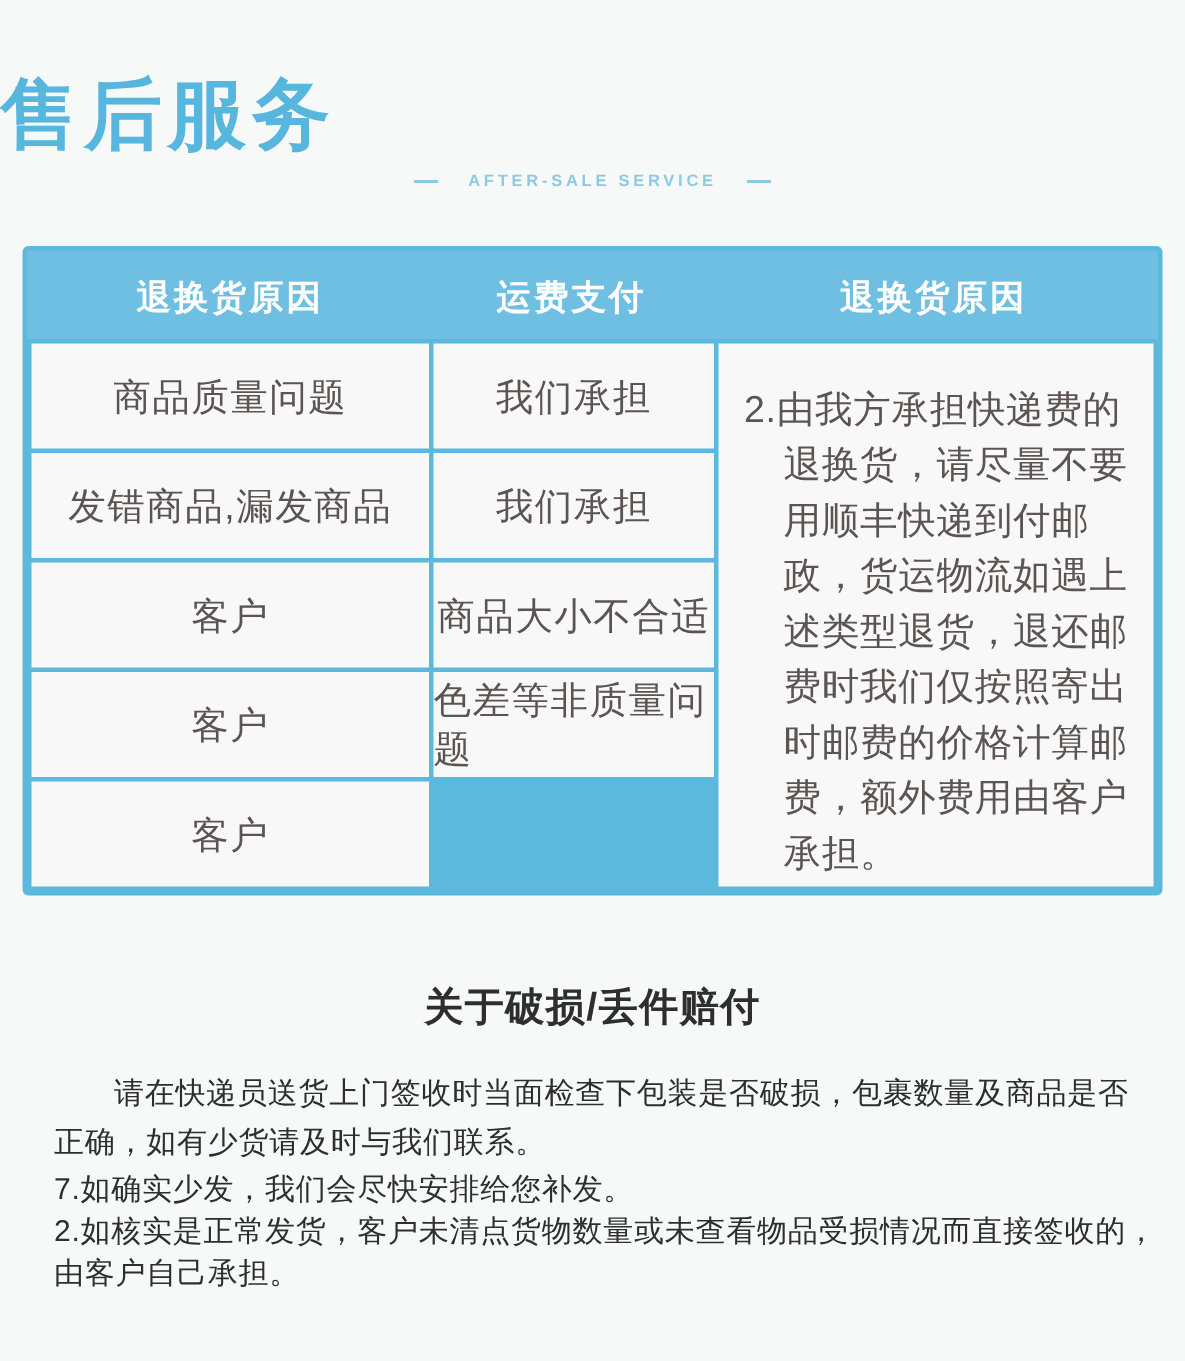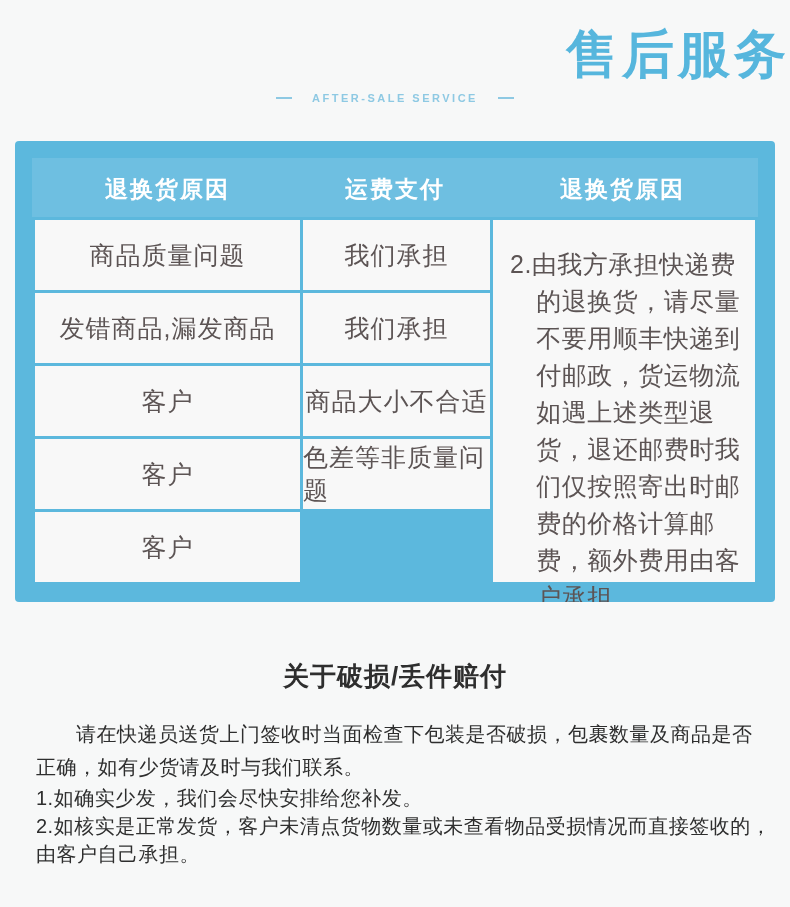--- a/index.html
+++ b/index.html
@@ -15,21 +15,21 @@
   }
   * { margin: 0; padding: 0; box-sizing: border-box; }
   html, body {
     width: 790px; height: 907px;
     background: var(--page_bg);
     font-family: "Liberation Sans", sans-serif;
     overflow: hidden;
   }
 
   
-  .hero { text-align: right; padding-top: 25px; }
+  .hero { text-align: left; padding-top: 48px; }
   .hero h1 {
     font-size: 52px;
     font-weight: bold;
     letter-spacing: 4px;
     color: var(--accent);
     line-height: 1.12;
   }
   .subtitle-row {
     margin-top: 9px;
     display: flex; justify-content: center; align-items: center;
@@ -45,21 +45,21 @@
     letter-spacing: 2.5px;
     color: var(--subtitle_blue);
     font-weight: bold;
   }
 
   
   .service-table {
     width: 760px;
     margin: 37px auto 0;
     background: var(--table_border);
-    padding: 20px;
+    padding: 6px;
     border-radius: 4px;
     overflow: hidden;
   }
   .thead {
     display: grid;
     grid-template-columns: 265px 190px 1fr;
     height: 59px;
     background: var(--table_header_bg);
     margin: -3px -3px 0;
     padding: 3px 3px 0;
@@ -158,15 +158,15 @@
     <div class="td">商品大小不合适</div>
     <div class="td">客户</div>
     <div class="td">色差等非质量问题</div>
     <div class="td">客户</div>
   </div>
 </section>
 
 <section class="damage">
   <h2>关于破损/丢件赔付</h2>
   <p class="intro">请在快递员送货上门签收时当面检查下包装是否破损，包裹数量及商品是否正确，如有少货请及时与我们联系。</p>
-  <p class="item">1.如确实少发，我们会尽快安排给您补发。</p>
+  <p class="item">7.如确实少发，我们会尽快安排给您补发。</p>
   <p class="item">2.如核实是正常发货，客户未清点货物数量或未查看物品受损情况而直接签收的，由客户自己承担。</p>
 </section>
 
 </body></html>

